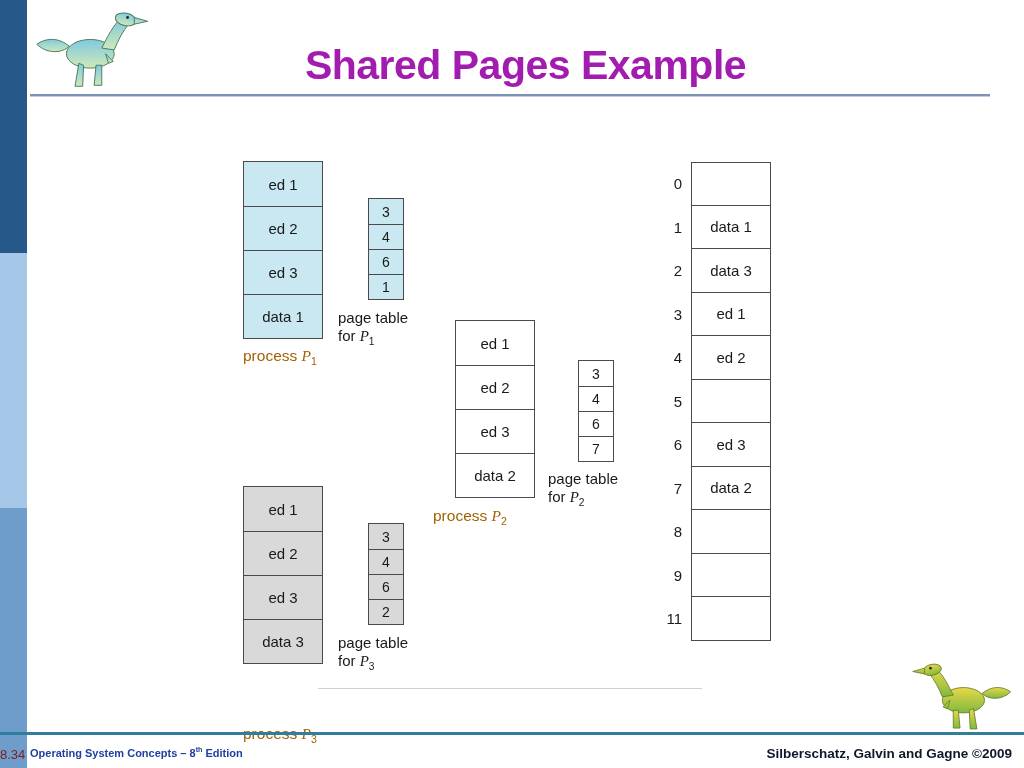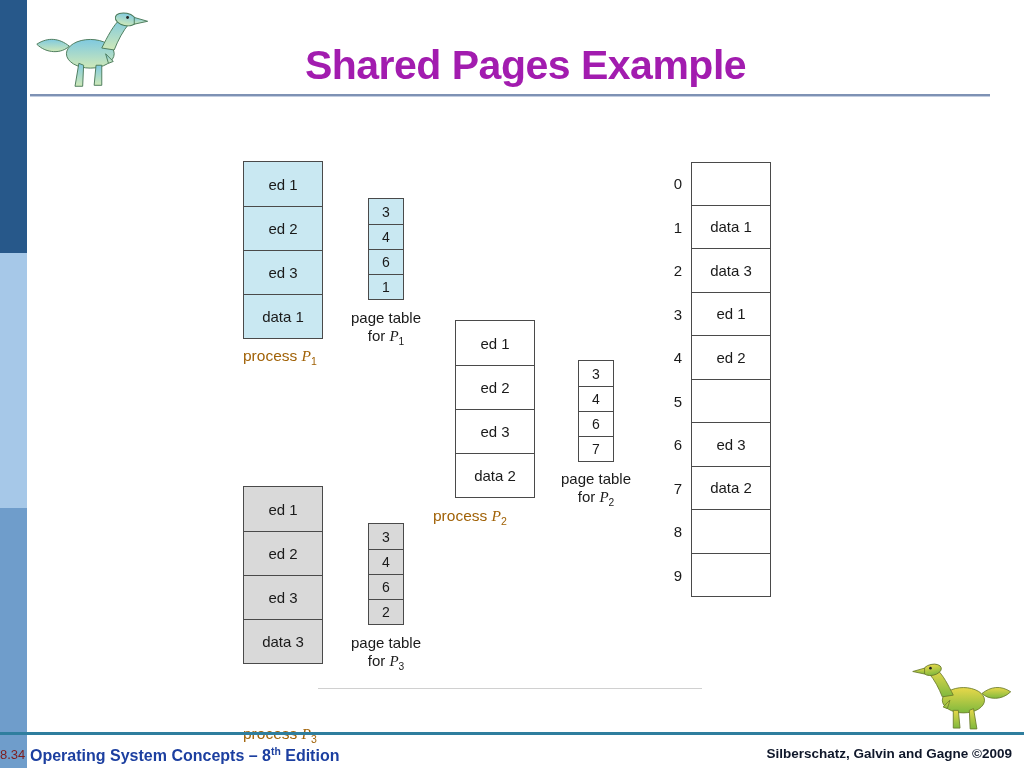--- a/index.html
+++ b/index.html
@@ -52,21 +52,21 @@
     position: absolute; width: 36px;
     border: 1px solid #4a4a4a;
   }
   .pt .cell {
     height: 25px; display: flex; align-items: center; justify-content: center;
     font-size: 14px;
   }
   .pt .cell + .cell { border-top: 1px solid #4a4a4a; }
 
   .plabel { position: absolute; font-size: 15.5px; color: #a16207; }
-  .ptlabel { position: absolute; width: 96px; text-align: center; font-size: 15px; line-height: 1.22; color: #1a1a1a; }
+  .ptlabel { position: absolute; width: 96px; font-size: 15px; line-height: 1.22; color: #1a1a1a; }
   .pvar { font-family: "Liberation Serif", serif; font-style: italic; }
   sub { font-size: 0.68em; }
 
   
   .memory { position: absolute; left: 652px; top: 162px; width: 130px; }
   .mem-row { display: flex; height: 43.5px; align-items: stretch; }
   .mem-num {
     width: 39px; padding-right: 9px;
     display: flex; align-items: center; justify-content: flex-end;
     font-size: 15px;
@@ -78,21 +78,21 @@
     font-size: 15px;
   }
   .mem-row:first-child .mem-cell { border-top: 1px solid #4a4a4a; }
 
   .figure-edge { position: absolute; left: 318px; top: 688px; width: 384px; height: 1px; background: #d0d0d0; }
 
   
   .footer-rule { position: absolute; left: 0; top: 732px; width: 1024px; height: 3px; background: #2f7e9e; }
   .footer-left {
     position: absolute; left: 30px; top: 746px;
-    font-size: 16px; font-weight: bold; color: #1c3fa0; text-align: right;
+    font-size: 11px; font-weight: bold; color: #1c3fa0; text-align: right;
   }
   .footer-left sup { font-size: 0.65em; }
   .footer-page {
     position: absolute; left: 0; top: 747px; width: 875px; 
     font-size: 13px; color: #7f1d1d;
   }
   .footer-right {
     position: absolute; right: 12px; top: 746px;
     font-size: 13.5px; font-weight: bold; color: #0f172a;
   }
@@ -229,20 +229,24 @@
       <div class="mem-cell">data 2</div>
     </div>
     <div class="mem-row">
       <span class="mem-num">8</span>
       <div class="mem-cell"></div>
     </div>
     <div class="mem-row">
       <span class="mem-num">9</span>
       <div class="mem-cell"></div>
     </div>
+    <div class="mem-row">
+      <span class="mem-num">11</span>
+      <div class="mem-cell"></div>
+    </div>
   </div>
 
   <div class="figure-edge"></div>
 
   <div class="footer-rule"></div>
   <div class="footer-left">
     <span>Operating System Concepts – 8</span><sup>th</sup><span> Edition</span>
   </div>
   <div class="footer-page">8.34</div>
   <div class="footer-right">Silberschatz, Galvin and Gagne ©2009</div>

